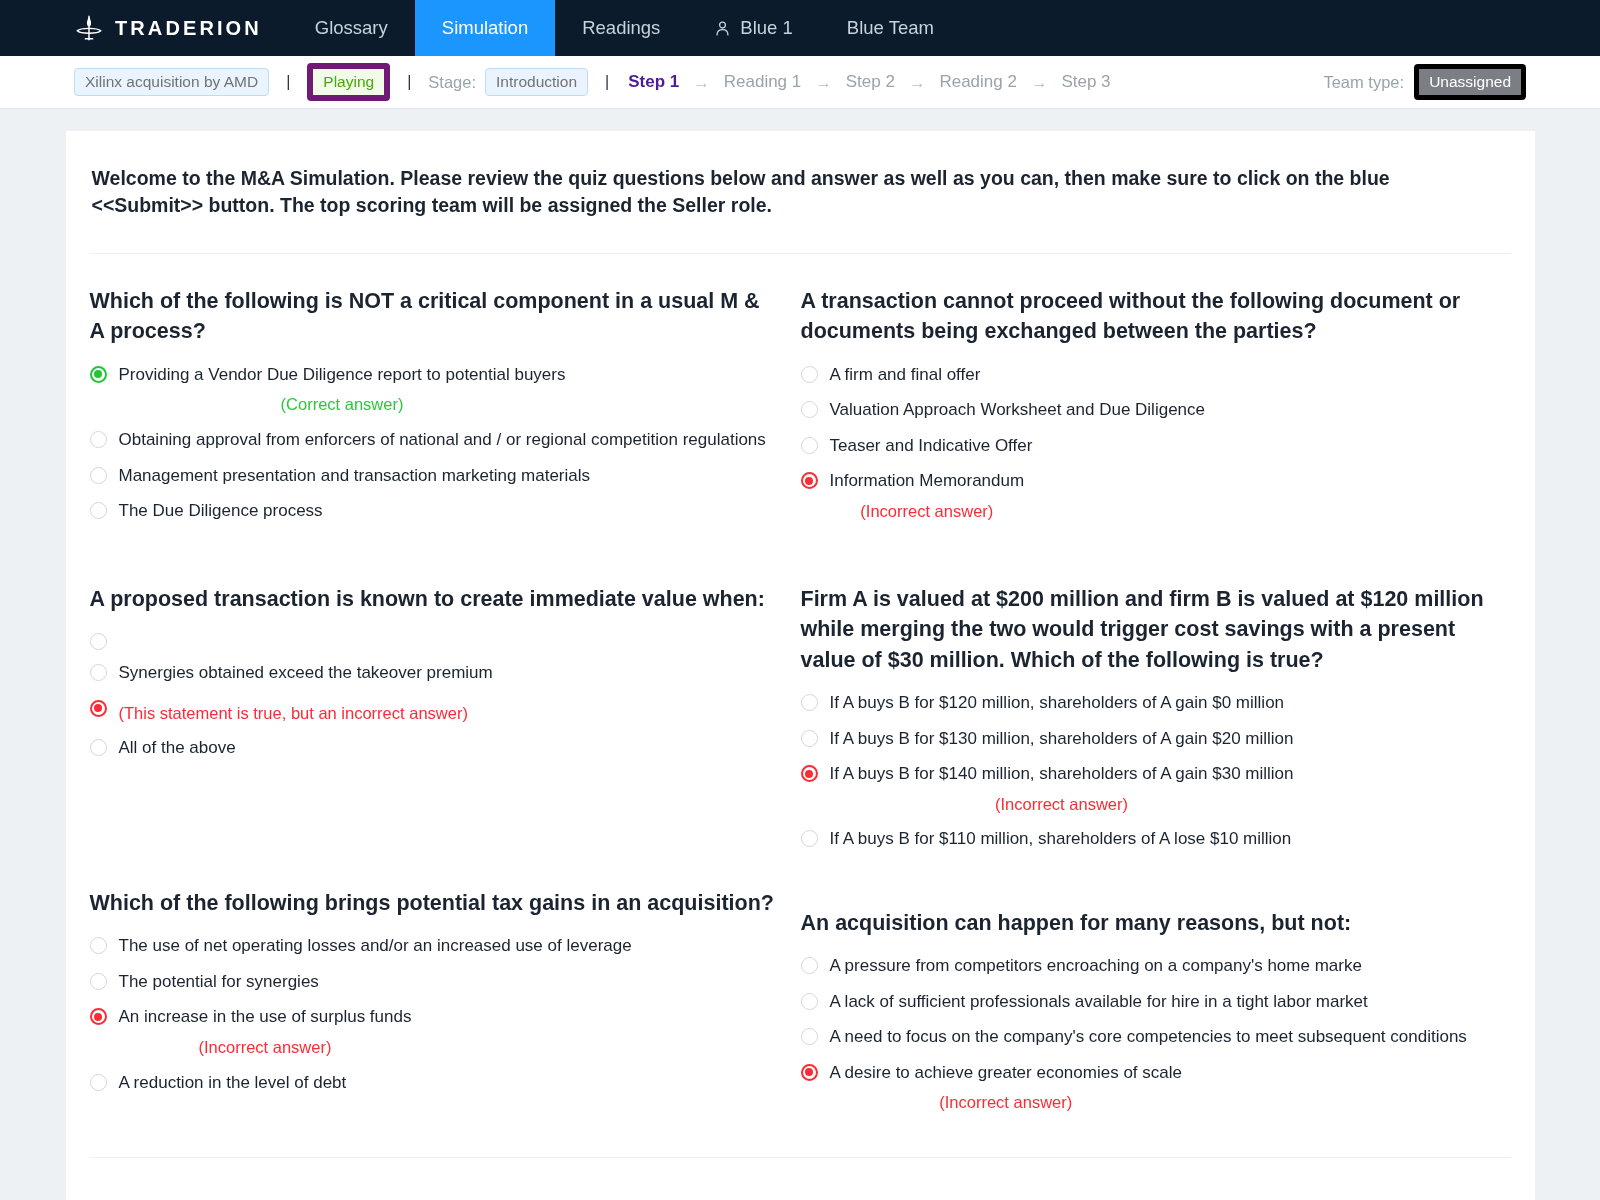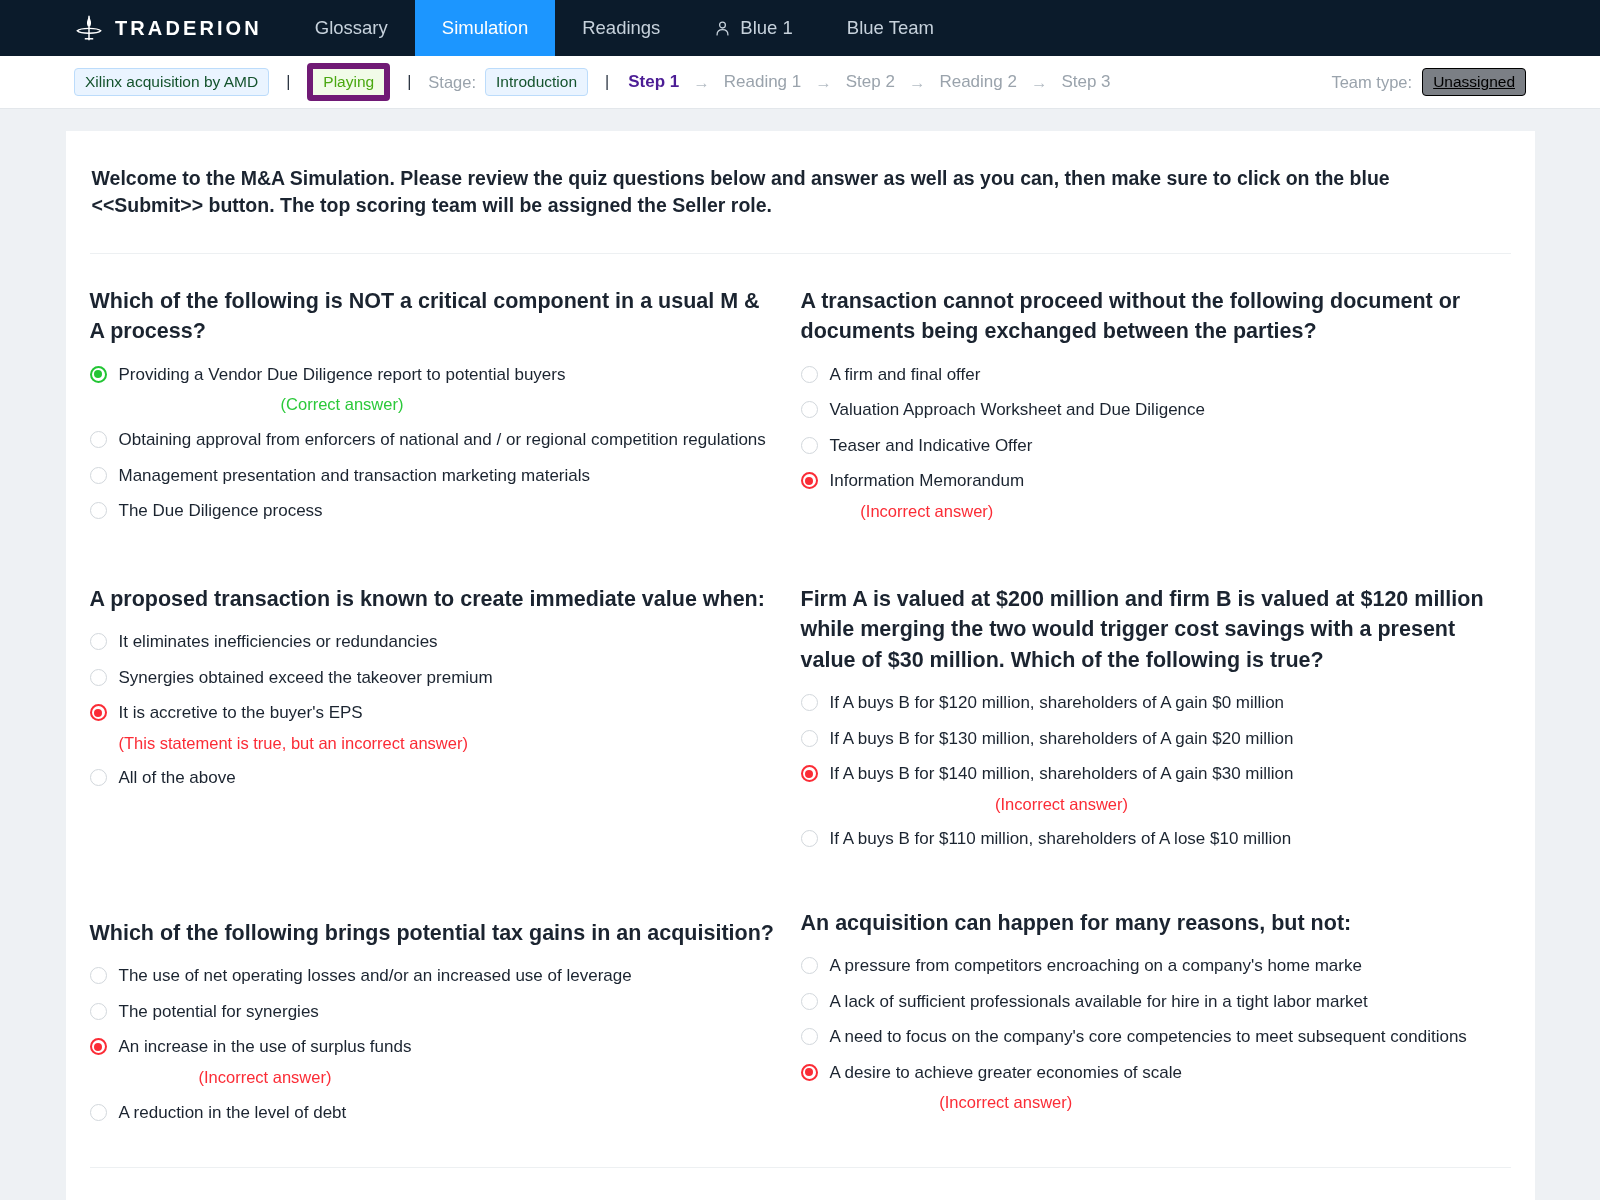--- a/index.html
+++ b/index.html
@@ -64,32 +64,31 @@
     display: inline-block;
     padding: 4px 10px 5px;
     border-radius: 4px;
     font-size: 15.5px;
     line-height: 1.15;
     white-space: nowrap;
   }
   .pill-blue {
     background: #eaf4ff;
     border: 1px solid #bcdcfb;
-    color: #14532d;
+    color: #737373;
   }
   .pill-green {
     background: #f1fbe8;
     border: 6px solid #701a75;
     color: #4aa811;
   }
   .pill-gray {
     background: #7b7f85;
-    border: 1px solid #000000;
-    color: #000000;
-    text-decoration: underline;
+    border: 5px solid #000000;
+    color: #ffffff;
   }
   .sep {
     color: #2a3340;
     margin: 0 17px;
     font-size: 16px;
   }
   .crumb-label { color: #9aa3ac; margin-right: 9px; }
   .steps { display: flex; align-items: center; gap: 0; }
   .step {
     color: #9aa3ac;
@@ -321,34 +320,30 @@
           <span class="opt-body">
             <span class="opt-text">The Due Diligence process</span>
           </span>
         </div>
       </div>
 
       <div class="qblock" style="margin-top:28px;">
         <div class="qtitle">A proposed transaction is known to create immediate value when:</div>
         <div class="opt">
           <span class="radio"></span>
-          <span class="opt-body">
-            <span class="opt-text">It eliminates inefficiencies or redundancies</span>
-          </span>
         </div>
         <div class="opt">
           <span class="radio"></span>
           <span class="opt-body">
             <span class="opt-text">Synergies obtained exceed the takeover premium</span>
           </span>
         </div>
         <div class="opt">
           <span class="radio sel-red"></span>
           <span class="opt-body">
-            <span class="opt-text">It is accretive to the buyer's EPS</span>
             <span class="feedback incorrect">(This statement is true, but an incorrect answer)</span>
           </span>
         </div>
         <div class="opt">
           <span class="radio"></span>
           <span class="opt-body">
             <span class="opt-text">All of the above</span>
           </span>
         </div>
       </div>

